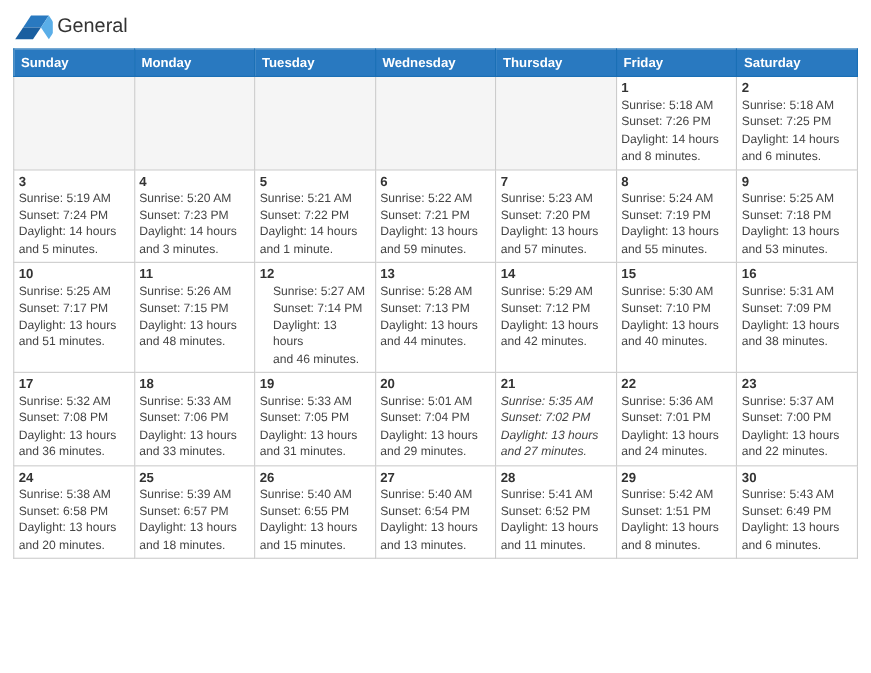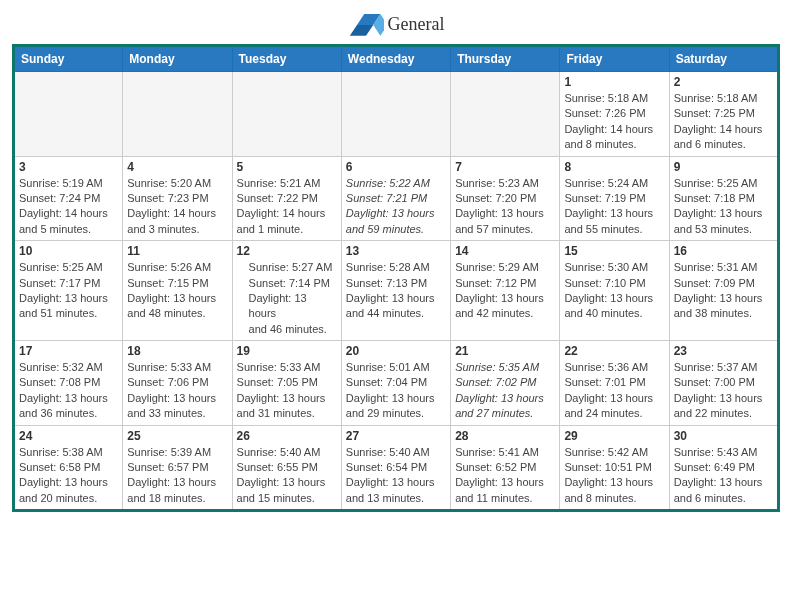--- a/index.html
+++ b/index.html
@@ -11,24 +11,23 @@
       overflow: hidden;
     }
     .page {
       width: 792px;
       min-height: 612px;
       background: #fff;
       padding: 10px 12px 10px 12px;
     }
     .header {
       display: flex;
-      justify-content: center;
+      justify-content: flex-start;
       align-items: flex-start;
       margin-bottom: 6px;
-      font-family: Liberation Serif, serif;
     }
     .logo {
       display: flex;
       align-items: center;
       gap: 4px;
     }
     .logo-text {
       font-size: 18px;
       font-weight: normal;
       color: #333;
@@ -50,21 +49,21 @@
       color: #333;
       line-height: 1.1;
     }
     .location {
       font-size: 14px;
       color: #555;
     }
     .calendar {
       width: 100%;
       border-collapse: collapse;
-      border: 3px solid #0f766e;
+      border: 1px solid #0f766e;
     }
     .calendar th {
       background: #2979c0;
       color: #fff;
       font-size: 12px;
       font-weight: bold;
       text-align: left;
       padding: 5px 6px;
       border: 1px solid #1a6fb5;
     }
@@ -166,21 +165,21 @@
           </td>
           <td>
             <span class="day-num">5</span>
             <div class="day-info" style="white-space: pre-line;">Sunrise: 5:21 AM
 Sunset: 7:22 PM
 Daylight: 14 hours
 and 1 minute.</div>
           </td>
           <td>
             <span class="day-num">6</span>
-            <div class="day-info" style="white-space: pre-line; font-style: italic;">Sunrise: 5:22 AM
+            <div class="day-info" style="white-space: pre-line;">Sunrise: 5:22 AM
 Sunset: 7:21 PM
 Daylight: 13 hours
 and 59 minutes.</div>
           </td>
           <td>
             <span class="day-num">7</span>
             <div class="day-info" style="white-space: pre-line;">Sunrise: 5:23 AM
 Sunset: 7:20 PM
 Daylight: 13 hours
 and 57 minutes.</div>
@@ -334,21 +333,21 @@
           <td>
             <span class="day-num">28</span>
             <div class="day-info" style="white-space: pre-line;">Sunrise: 5:41 AM
 Sunset: 6:52 PM
 Daylight: 13 hours
 and 11 minutes.</div>
           </td>
           <td>
             <span class="day-num">29</span>
             <div class="day-info" style="white-space: pre-line;">Sunrise: 5:42 AM
-Sunset: 10:51 PM
+Sunset: 1:51 PM
 Daylight: 13 hours
 and 8 minutes.</div>
           </td>
           <td>
             <span class="day-num">30</span>
             <div class="day-info" style="white-space: pre-line;">Sunrise: 5:43 AM
 Sunset: 6:49 PM
 Daylight: 13 hours
 and 6 minutes.</div>
           </td>

